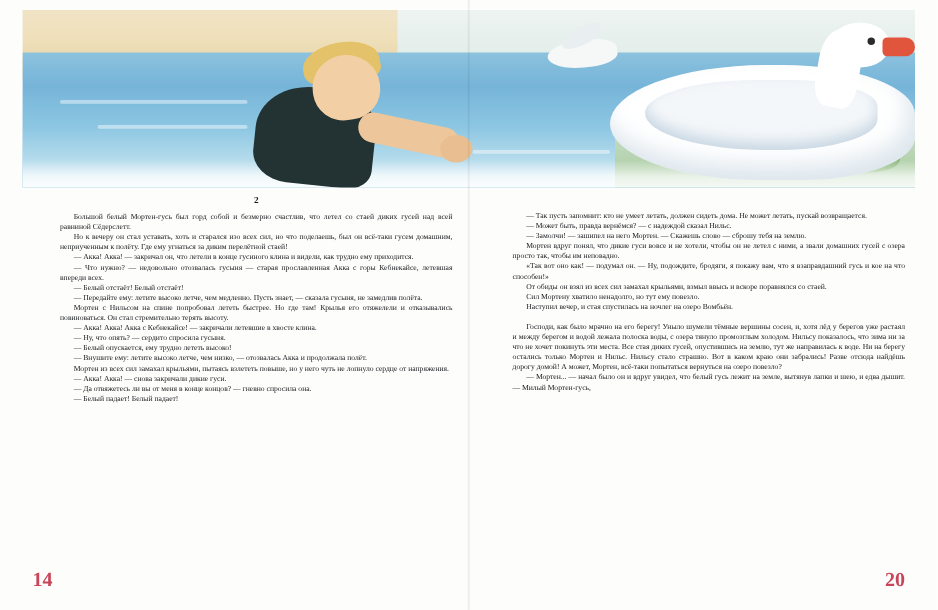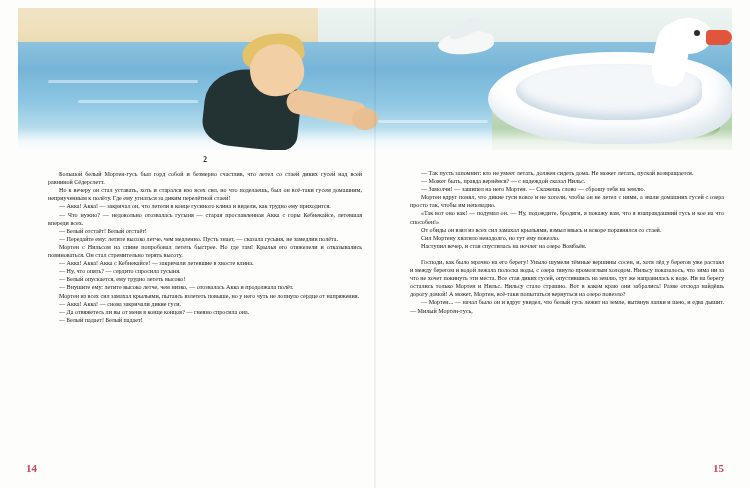--- a/index.html
+++ b/index.html
@@ -213,21 +213,21 @@
   }
   .spacer-head {
     height: 13px;
   }
 
   
   .folio {
     position: absolute;
     bottom: 14px;
     font-family: "Liberation Serif", serif;
-    font-size: 11px;
+    font-size: 16px;
     color: #c8455a;
     font-weight: bold;
   }
   .folio.left { left: 26px; }
   .folio.right { right: 26px; }
 
   
   .gutter {
     position: absolute;
     left: 374px;
@@ -304,15 +304,15 @@
       <p>От обиды он взял из всех сил замахал крыльями, взмыл ввысь и вскоре поравнялся со стаей.</p>
       <p>Сил Мортену хватило ненадолго, но тут ему повезло.</p>
       <p>Наступил вечер, и стая спустилась на ночлег на озеро Вомбьён.</p>
       <p style="margin-top:8px;">Господи, как было мрачно на его берегу! Уныло шумели тёмные вершины сосен, и, хотя лёд у берегов уже растаял и между берегом и водой лежала полоска воды, с озера тянуло промозглым холодом. Нильсу показалось, что зима ни за что не хочет покинуть эти места. Все стая диких гусей, опустившись на землю, тут же направилась к воде. Ни на берегу остались только Мортен и Нильс. Нильсу стало страшно. Вот в каком краю они забрались! Разве отсюда найдёшь дорогу домой! А может, Мортен, всё-таки попытаться вернуться на озеро повезло?</p>
       <p>— Мортен... — начал было он и вдруг увидел, что белый гусь лежит на земле, вытянув лапки и шею, и едва дышит. — Милый Мортен-гусь,</p>
     </div>
 
   </div>
 
   <div class="folio left">14</div>
-  <div class="folio right">15</div>
+  <div class="folio right">20</div>
 
 </div>
 
 </body></html>

